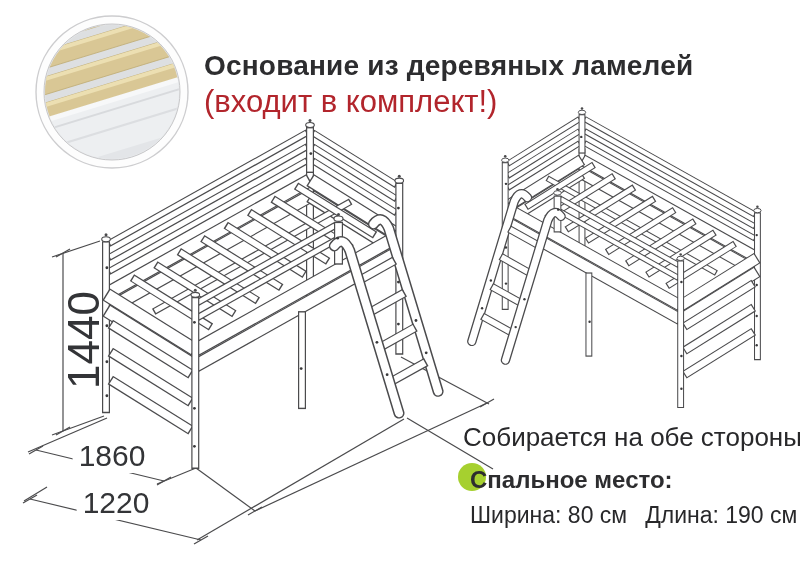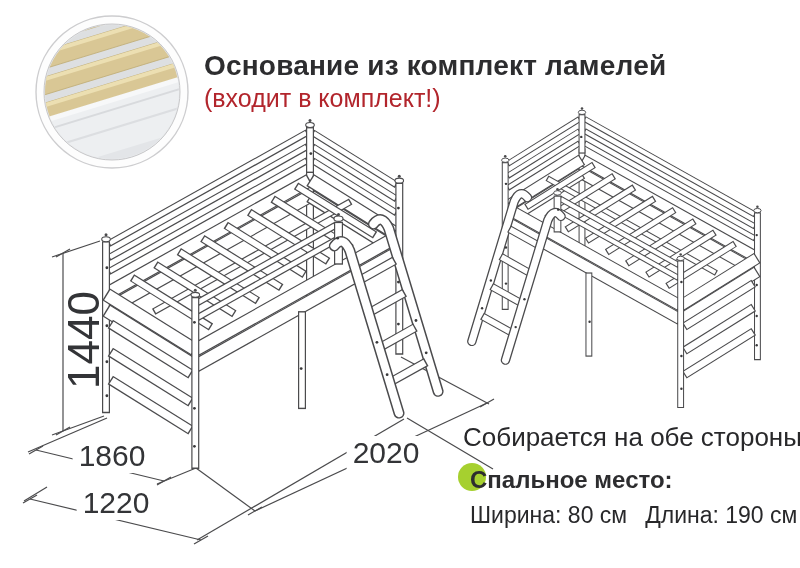--- a/index.html
+++ b/index.html
@@ -3,21 +3,21 @@
 <meta charset="utf-8">
 <style>
   html,body{margin:0;padding:0;background:#ffffff;}
   #stage{
     position:relative;width:800px;height:568px;background:#ffffff;overflow:hidden;
     font-family:"Liberation Sans", sans-serif;
   }
   #scene{position:absolute;left:0;top:0;}
   .txt{position:absolute;white-space:nowrap;color:#2d2d2f;}
   .page-title{left:204px;top:50px;font-size:28px;font-weight:600;letter-spacing:.2px;}
-  .page-note{left:204px;top:84px;font-size:25px;font-weight:500;color:#b2252c;}
+  .page-note{left:204px;top:84px;font-size:31px;font-weight:500;color:#b2252c;}
   .dim{
     position:absolute;font-size:30px;font-weight:400;color:#333437;
     background:#ffffff;padding:0 6px;transform:translate(-50%,-50%);
   }
   .dim-rot{
     background:none;font-size:44px;padding:0;
     transform:translate(-50%,-50%) rotate(-90deg);
   }
   .both-sides{left:463px;top:422px;font-size:26px;font-weight:500;color:#28282a;}
   .sleep-title{left:470px;top:466px;font-size:24px;font-weight:700;z-index:2;}
@@ -318,27 +318,26 @@
           <circle cx="-27.639999999999993" cy="-60.86" r="1.4" fill="#39393b"></circle>
           <circle cx="8.816000000000003" cy="69.552" r="1.4" fill="#39393b"></circle>
           <circle cx="-105.98" cy="21.49000000000001" r="1.4" fill="#39393b"></circle>
           <circle cx="-66.92" cy="43.36" r="1.4" fill="#39393b"></circle>
           <circle cx="-116.17999999999999" cy="53.85000000000001" r="1.4" fill="#39393b"></circle>
           <circle cx="-77.11999999999999" cy="75.72" r="1.4" fill="#39393b"></circle>
         </g>
       </g>
   </svg>
 
-  <div class="txt page-title">Основание из комплект ламелей</div>
+  <div class="txt page-title">Основание из деревяных ламелей</div>
   <div class="txt page-note">(входит в комплект!)</div>
 
   <div class="dim dim-rot" style="left:84px;top:340px;">1440</div>
   <div class="dim" style="left:112px;top:456px;">1860</div>
   <div class="dim" style="left:116px;top:503px;">1220</div>
-  <div class="dim" style="left:386px;top:453px;">2020</div>
 
   <div class="txt both-sides">Собирается на обе стороны</div>
 
   <div class="green-dot"></div>
   <div class="txt sleep-title">Спальное место:</div>
   <div class="txt sleep-specs">
     <span class="w">Ширина: 80 см</span><span>Длина: 190 см</span>
   </div>
 </div>
 

